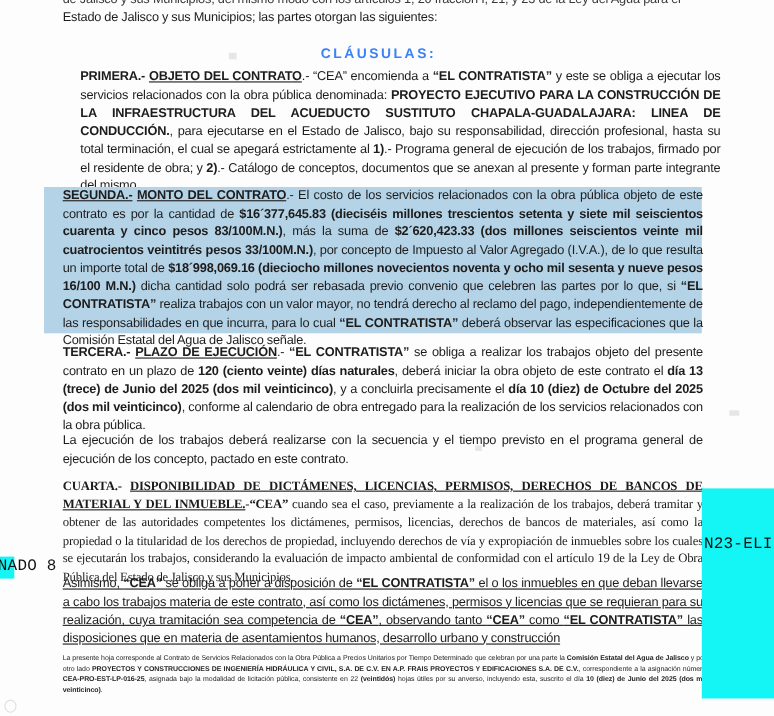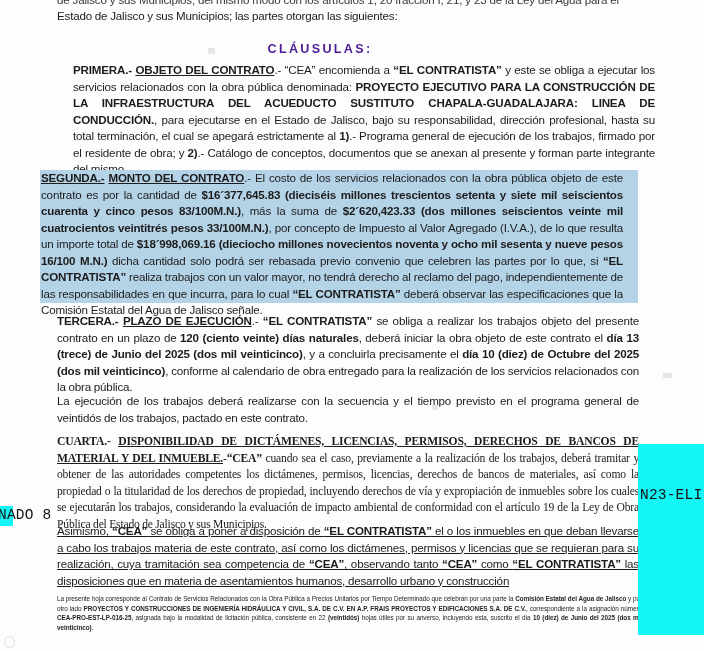--- a/index.html
+++ b/index.html
@@ -58,25 +58,26 @@
   .block-1 { position: absolute; left: 57px; top: 8px; width: 590px; }
   .heading {
     position: absolute;
     left: 0;
     top: 42px;
     width: 640px;
     text-align: center;
     font-size: 12.6px;
     font-weight: bold;
     letter-spacing: 2.3px;
-    color: #4c1d95;
+    color: #3b82f6;
+    padding-left: 24px;
   }
 
   .block-primera { position: absolute; left: 73px; top: 62px; width: 582px; }
-  .block-segunda { position: absolute; left: 41px; top: 170px; width: 582px; }
+  .block-segunda { position: absolute; left: 57px; top: 170px; width: 582px; }
   .block-tercera { position: absolute; left: 57px; top: 313px; width: 582px; }
   .block-ejecucion { position: absolute; left: 57px; top: 393px; width: 582px; }
   .block-cuarta   { position: absolute; left: 57px; top: 434px; width: 582px; font-family: Liberation Serif, serif; }
   .block-asimismo { position: absolute; left: 57px; top: 523px; width: 582px; text-decoration: underline; }
 
   
   .selection-highlight {
     position: absolute;
     left: 40px;
     top: 170px;
@@ -180,21 +181,21 @@
 
   <div class="block-segunda">
     <p class="para"><span class="bu">SEGUNDA.-</span> <span class="bu">MONTO DEL CONTRATO</span><span>.- El costo de los servicios relacionados con la obra pública objeto de este contrato es por la cantidad de </span><span class="b">$16´377,645.83 (dieciséis millones trescientos setenta y siete mil seiscientos cuarenta y cinco pesos 83/100M.N.)</span><span>, más la suma de </span><span class="b">$2´620,423.33 (dos millones seiscientos veinte mil cuatrocientos veintitrés pesos 33/100M.N.)</span><span>, por concepto de Impuesto al Valor Agregado (I.V.A.), de lo que resulta un importe total de </span><span class="b">$18´998,069.16 (dieciocho millones novecientos noventa y ocho mil sesenta y nueve pesos 16/100 M.N.)</span><span> dicha cantidad solo podrá ser rebasada previo convenio que celebren las partes por lo que, si </span><span class="b">“EL CONTRATISTA”</span><span> realiza trabajos con un valor mayor, no tendrá derecho al reclamo del pago, independientemente de las responsabilidades en que incurra, para lo cual </span><span class="b">“EL CONTRATISTA”</span><span> deberá observar las especificaciones que la Comisión Estatal del Agua de Jalisco señale.</span></p>
   </div>
 
   <div class="block-tercera">
     <p class="para"><span class="b">TERCERA.-</span> <span class="bu">PLAZO DE EJECUCIÓN</span><span>.- </span><span class="b">“EL CONTRATISTA”</span><span> se obliga a realizar los trabajos objeto del presente contrato en un plazo de </span><span class="b">120 (ciento veinte) días naturales</span><span>, deberá iniciar la obra objeto de este contrato el </span><span class="b">día 13 (trece) de Junio del 2025 (dos mil veinticinco)</span><span>, y a concluirla precisamente el </span><span class="b">día 10 (diez) de Octubre del 2025 (dos mil veinticinco)</span><span>, conforme al calendario de obra entregado para la realización de los servicios relacionados con  la obra pública.</span></p>
   </div>
 
   <div class="block-ejecucion">
-    <p class="para">La ejecución de los trabajos deberá realizarse con la secuencia y el tiempo previsto en el programa general de veintidós de los trabajos, pactado en este contrato.</p>
+    <p class="para">La ejecución de los trabajos deberá realizarse con la secuencia y el tiempo previsto en el programa general de ejecución de los concepto, pactado en este contrato.</p>
   </div>
 
   <div class="block-cuarta">
     <p class="para"><span class="b">CUARTA.-</span> <span class="bu">DISPONIBILIDAD DE DICTÁMENES, LICENCIAS, PERMISOS, DERECHOS DE BANCOS DE MATERIAL Y DEL INMUEBLE.</span><span>-</span><span class="b">“CEA”</span><span> cuando sea el caso, previamente a la realización de los trabajos, deberá tramitar y obtener de las autoridades competentes los dictámenes, permisos, licencias, derechos de bancos de materiales, así como la propiedad o la titularidad de los derechos de propiedad, incluyendo derechos de vía y expropiación de inmuebles sobre los cuales se ejecutarán los trabajos, considerando la evaluación de impacto ambiental de conformidad con el artículo 19 de la Ley de Obra Pública del Estado de Jalisco y sus Municipios.</span></p>
   </div>
 
   <div class="block-asimismo">
     <p class="para"><span>Asimismo, </span><span class="b">“CEA”</span><span> se obliga a poner a disposición de </span><span class="b">“EL CONTRATISTA”</span><span> el o los inmuebles en que deban llevarse a cabo los trabajos materia de este contrato, así como los dictámenes, permisos y licencias que se requieran para su realización, cuya tramitación sea competencia de </span><span class="b">“CEA”</span><span>, observando tanto </span><span class="b">“CEA”</span><span> como </span><span class="b">“EL CONTRATISTA”</span><span> las disposiciones que en materia de asentamientos humanos, desarrollo urbano y construcción</span></p>
   </div>
 

